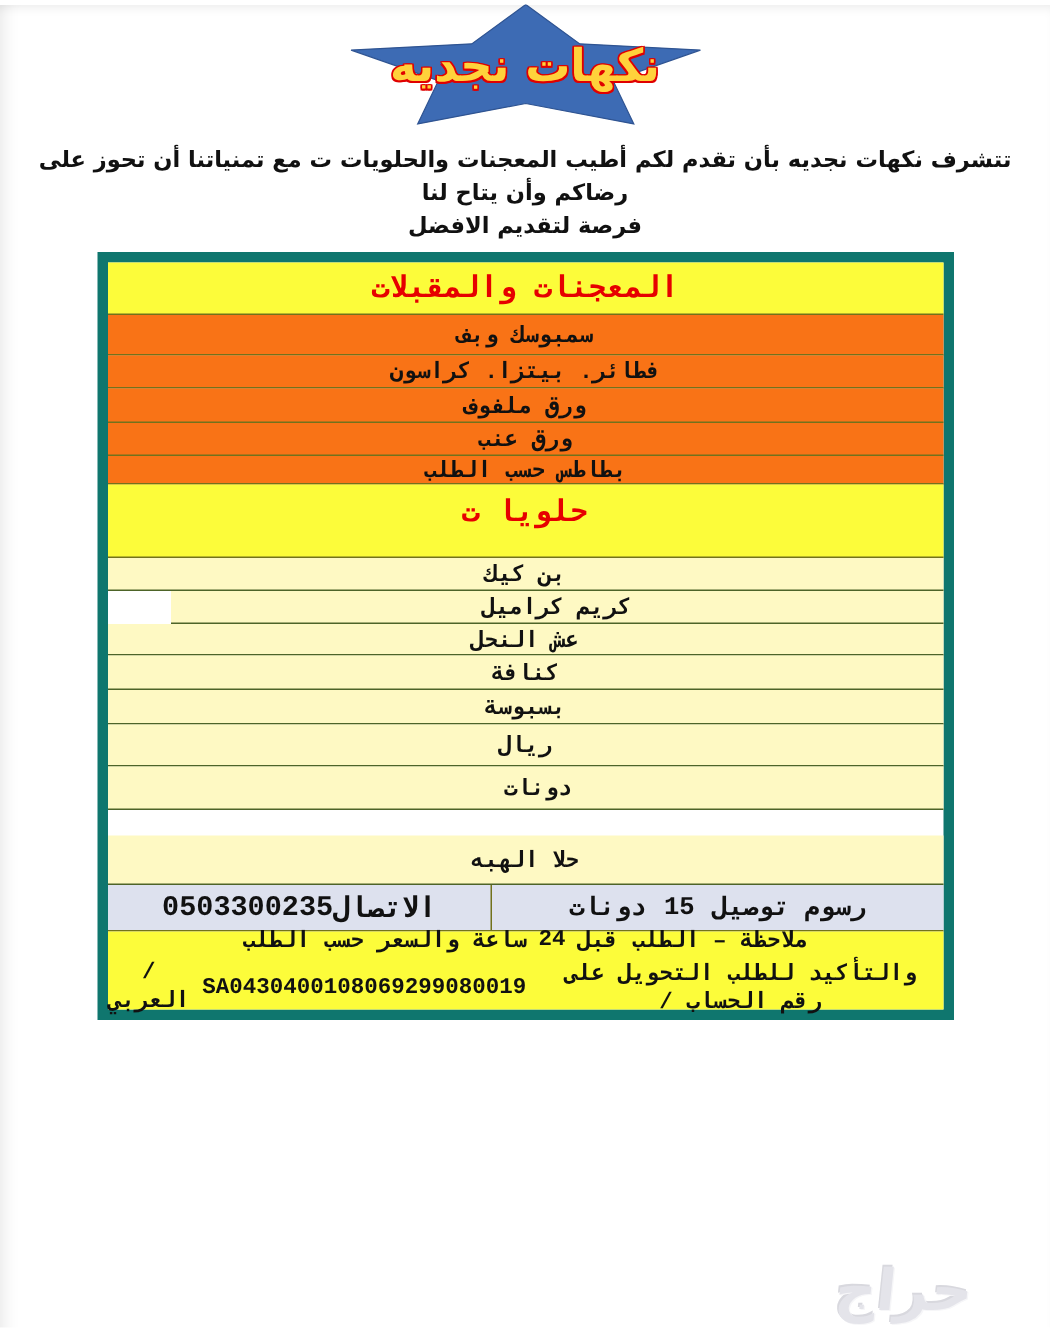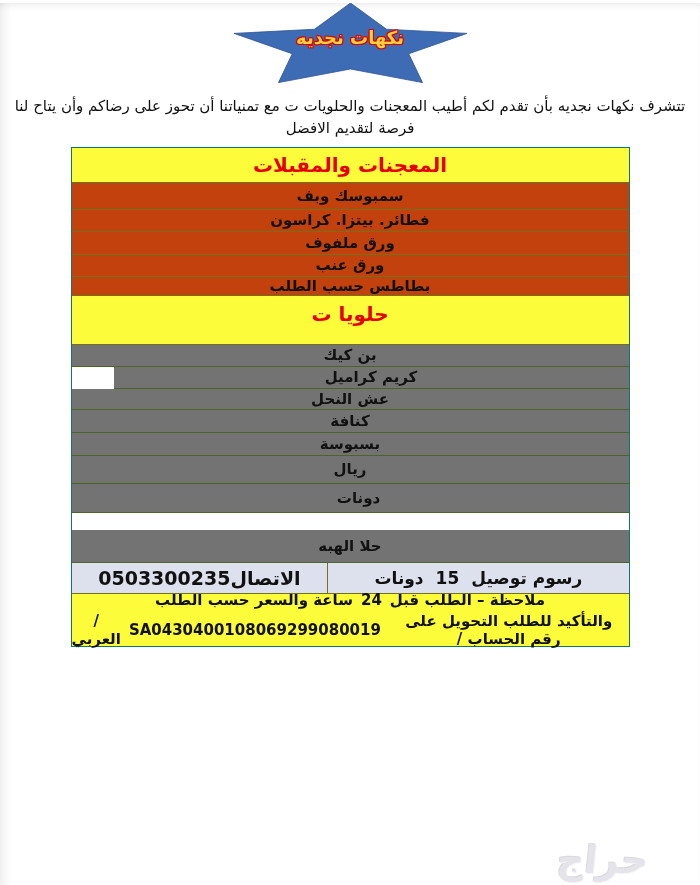--- a/index.html
+++ b/index.html
@@ -17,64 +17,65 @@
   
   .star-wrap{
     position:relative;
     width:245px;height:88px;
     margin:3px auto 0 auto;
   }
   .star-wrap svg{display:block;width:245px;height:88px;}
   .brand{
     position:absolute;left:0;top:24px;width:100%;
     text-align:center;
-    font-size:18px;font-weight:bold;
+    font-size:30px;font-weight:bold;
     color:#ffd23b;
     letter-spacing:1px;
     text-shadow:
       -1px 0 0 #e00000, 1px 0 0 #e00000,
       0 -1px 0 #e00000, 0 1px 0 #e00000,
       1px 1px 0 #e00000, -1px 1px 0 #e00000,
       1px -1px 0 #e00000, -1px -1px 0 #e00000;
   }
   
   .intro{
     margin-top:5px;
     text-align:center;
     direction:rtl;
-    font-weight:normal;
+    font-weight:bold;
     color:#111;
     font-size:15px;
     line-height:1.45;
   }
   
   .menu{
     width:557px;
     margin:7px auto 0 auto;
-    border:1px solid #0f766e;
+    border:7px solid #0f766e;
+    font-family:Liberation Mono, monospace;
   }
   .row{
     direction:rtl;
     display:flex;
     align-items:center;
     justify-content:center;
     border-bottom:1px solid #72721c;
     font-weight:bold;
     color:#111;
     font-size:15px;
     text-align:center;
   }
   .row:last-child{border-bottom:none;}
   .row.section{
     background:#fcfc3a;
     color:#e60000;
     font-size:20px;
   }
-  .row.orange{background:#c2410c;}
-  .row.green{background:#737373;border-bottom-color:#4d6428;}
+  .row.orange{background:#f97316;}
+  .row.green{background:#fef9c3;border-bottom-color:#4d6428;}
   .row.gray{
     background:#dde1ee;
     padding:0;
   }
   .row.gray .cell{
     display:flex;align-items:center;justify-content:center;
     height:100%;
     gap:12px;
     direction:rtl;
   }

